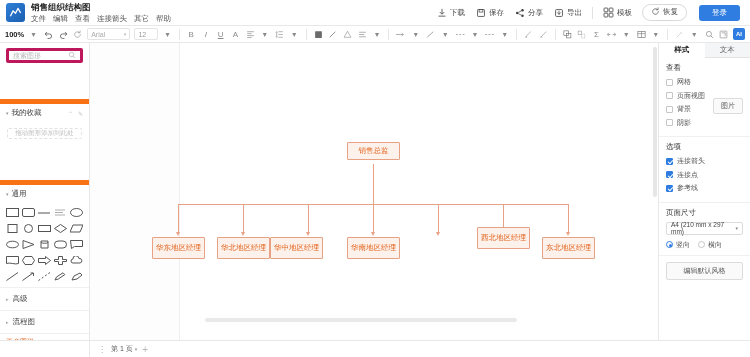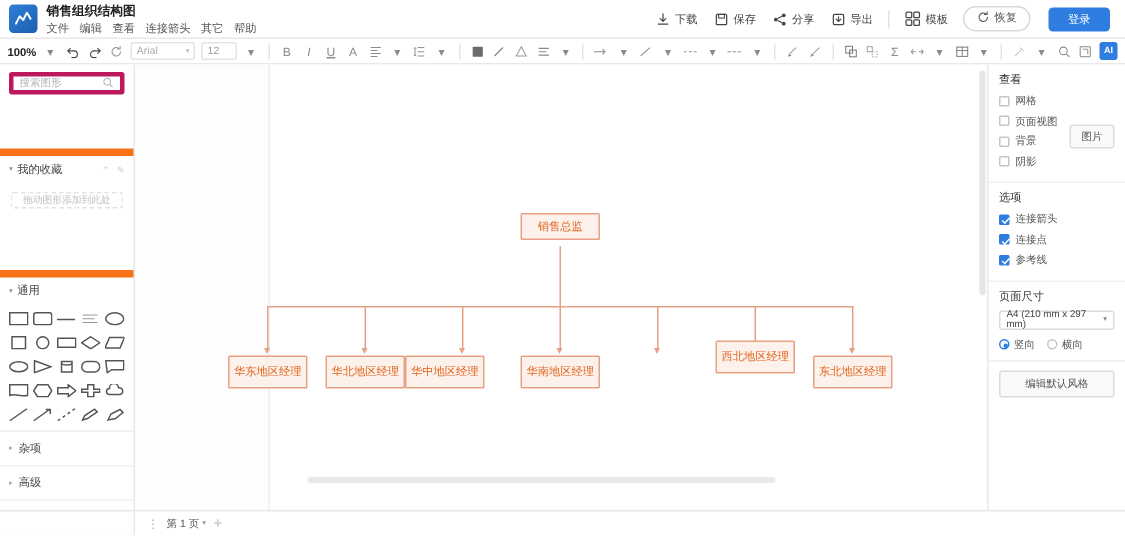--- a/index.html
+++ b/index.html
@@ -528,24 +528,20 @@
         <div class="shp">
             <svg width="13" height="9">
               <path d="M2 8l2-4 6-3 2 2-5 4z" fill="none" stroke="#555"></path>
             </svg>
           </div>
       </div>
 
       <div class="cat-list">
         <div class="cat">
           <span class="tri">▸</span>
-          <span>杂项</span>
-        </div>
-        <div class="cat">
-          <span class="tri">▸</span>
           <span>高级</span>
         </div>
         <div class="cat">
           <span class="tri">▸</span>
           <span>流程图</span>
         </div>
       </div>
       <div class="sb-spacer"></div>
       <div class="sb-foot">更多图形</div>
     </div>
@@ -583,20 +579,24 @@
         <div class="node" style="left:452px; top:194px; width:53px; height:22px;">东北地区经理</div>
       </div>
 
       <div class="vscroll">
           <i></i>
         </div>
       <div class="hscroll"></div>
     </div>
 
     <div class="rpanel">
+      <div class="rtabs">
+        <div class="rtab active">样式</div>
+        <div class="rtab">文本</div>
+      </div>
 
       <div class="rsec rel">
         <div class="rsec-title">查看</div>
         <div class="chk-row">
           <span class="chk"></span>
           <span class="chk-lbl">网格</span>
         </div>
         <div class="chk-row">
           <span class="chk"></span>
           <span class="chk-lbl">页面视图</span>

